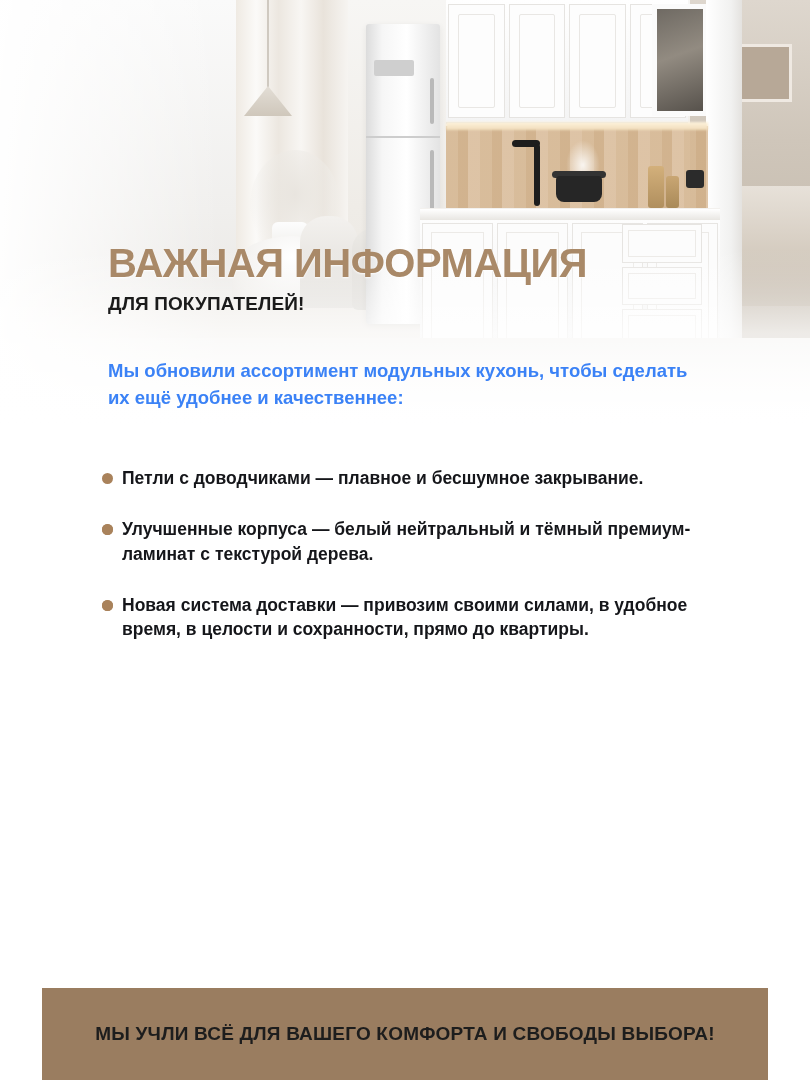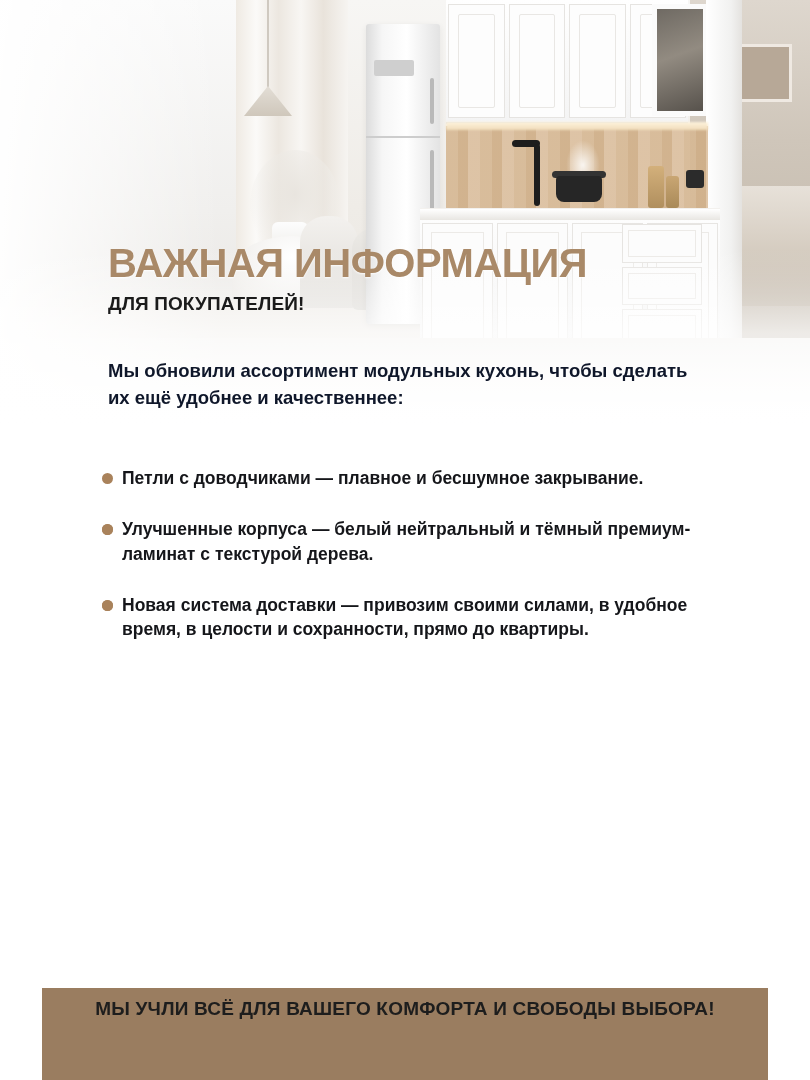--- a/index.html
+++ b/index.html
@@ -295,21 +295,21 @@
 
   
   .intro {
     position: absolute;
     left: 108px;
     top: 358px;
     width: 600px;
     font-size: 18.5px;
     line-height: 1.45;
     font-weight: 700;
-    color: #0f172a;
+    color: #3b82f6;
   }
 
   .list {
     position: absolute;
     left: 100px;
     top: 466px;
     width: 610px;
   }
   .list-item {
     position: relative;
@@ -333,20 +333,21 @@
 
   
   .footer {
     position: absolute;
     left: 42px;
     bottom: 0;
     width: 726px;
     height: 92px;
     background: #9a7d60;
     display: flex;
+    align-items: center;
     justify-content: center;
     padding: 10px 18px;
   }
   .footer-text {
     color: #1d1d1d;
     font-size: 19px;
     font-weight: 800;
     letter-spacing: 0.2px;
     text-align: center;
   }

